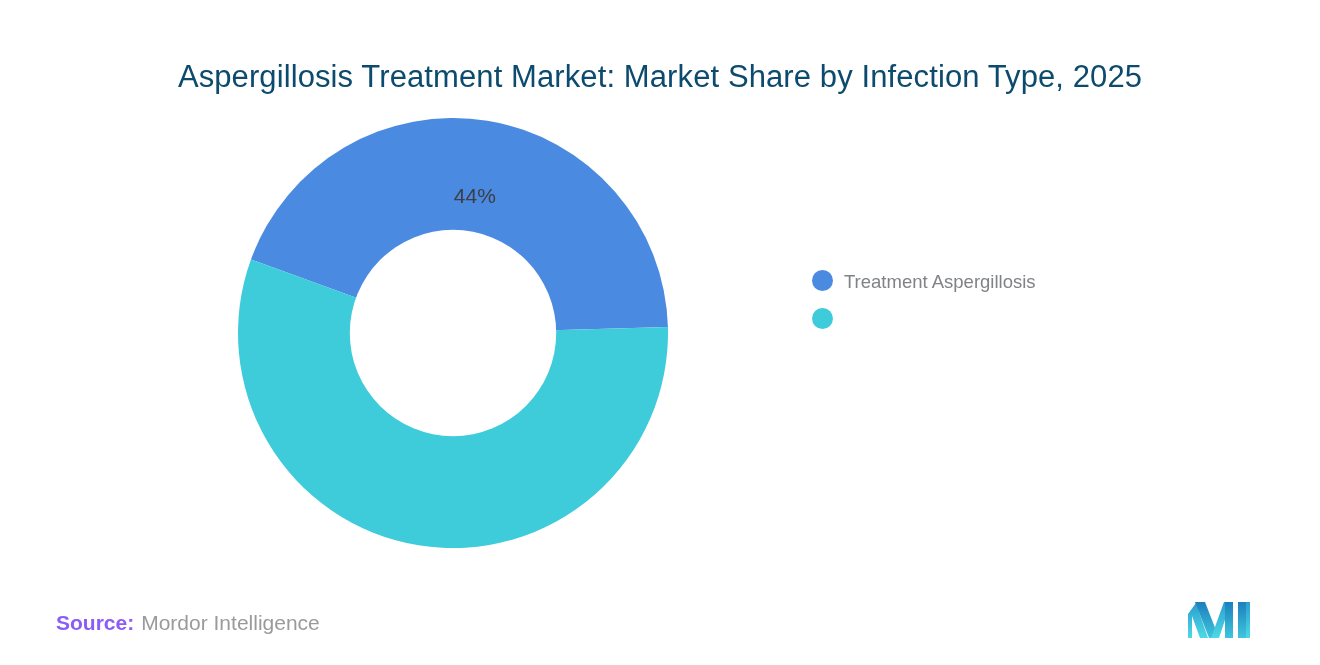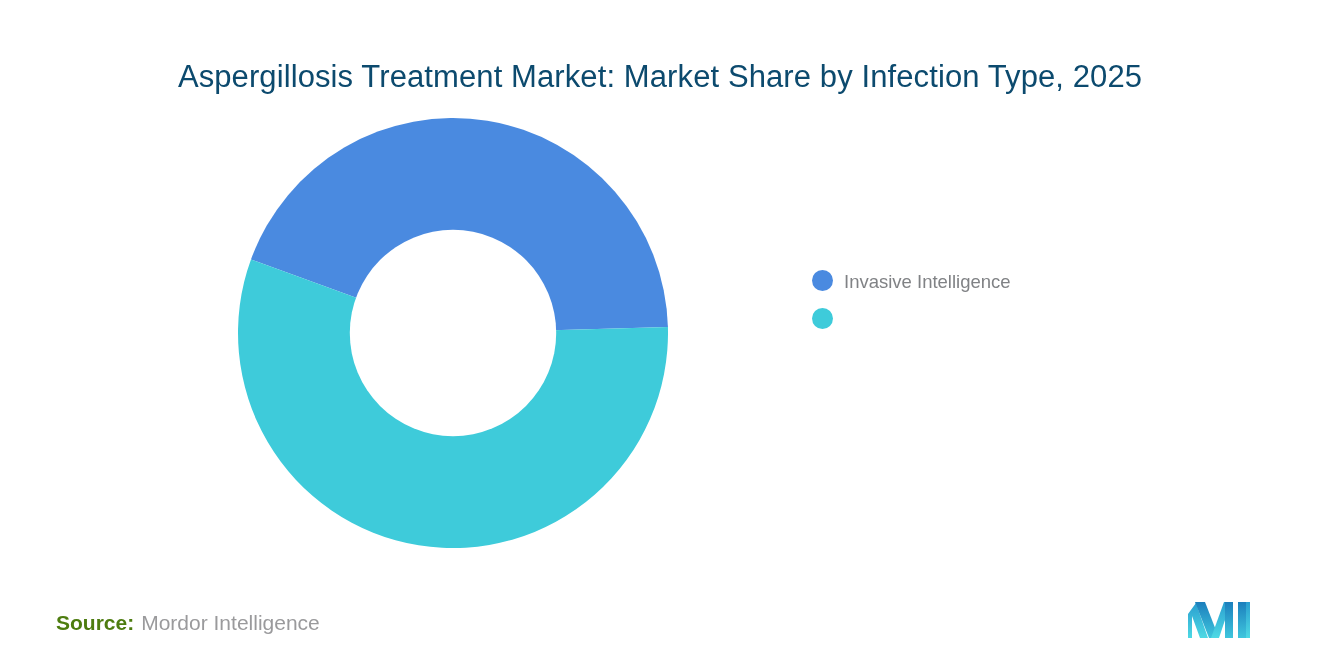--- a/index.html
+++ b/index.html
@@ -87,21 +87,21 @@
   
   #source-line {
     position: absolute;
     left: 56px;
     top: 611px;
     font-size: 21px;
     white-space: nowrap;
   }
   #source-label {
     font-weight: 700;
-    color: #4d7c0f;
+    color: #8b5cf6;
   }
   #source-value {
     font-weight: 400;
     color: #9a9a9c;
     margin-left: 7px;
     text-align: center;
   }
   #brand-logo {
     position: absolute;
     left: 1186px;
@@ -117,26 +117,27 @@
 
 <div id="donut-wrap">
   <svg id="donut-svg" viewBox="0 0 430 430">
 
     <path id="slice-0" fill="#4a8ae0" d="M 12.97 141.47 A 215 215 0 0 1 429.92 209.00 L 215 215 Z"></path>
 
     <path id="slice-1" fill="#3ecbda" d="M 429.92 209.00 A 215 215 0 1 1 12.97 141.47 L 215 215 Z"></path>
 
     <circle cx="215" cy="215" r="103.2" fill="#ffffff"></circle>
   </svg>
+  <div id="slice-label-44" style="top: 65.9341px; left: 21.8759px;">44%</div>
 </div>
 
 <div id="legend">
   <div class="legend-item">
     <span class="legend-swatch" style="background:#4a8ae0"></span>
-    <span class="legend-label">Invasive Intelligence</span>
+    <span class="legend-label">Treatment Aspergillosis</span>
   </div>
   <div class="legend-item">
     <span class="legend-swatch" style="background:#3ecbda"></span>
   </div>
 </div>
 
 <div id="source-line">
   <span id="source-label">Source:</span><span id="source-value">Mordor Intelligence</span>
 </div>
 

